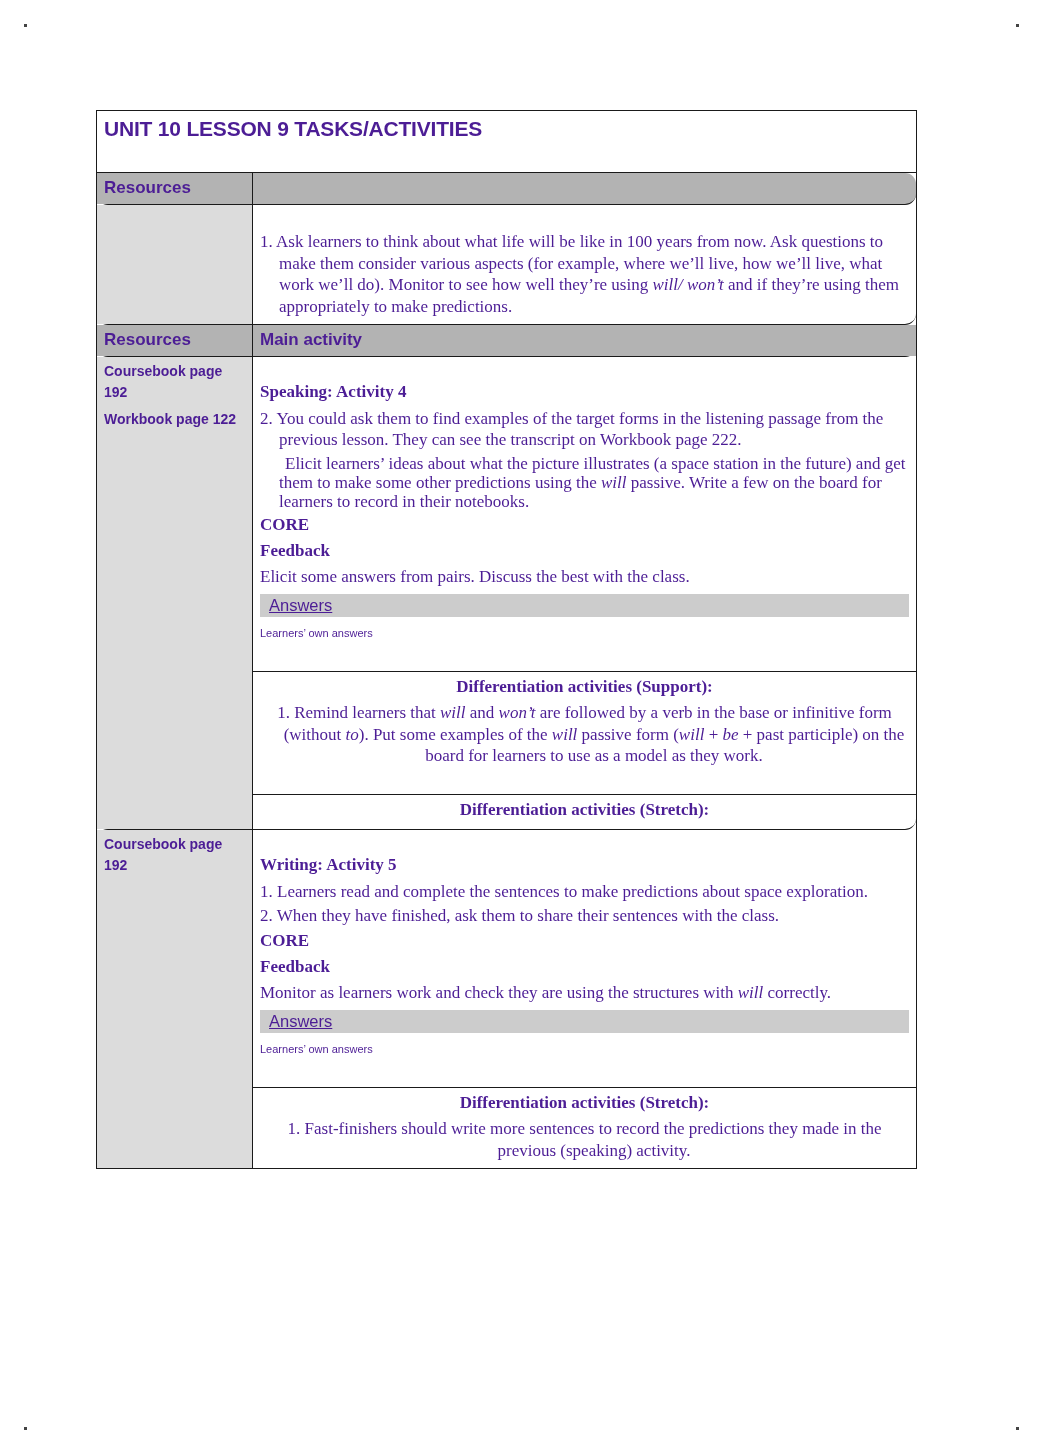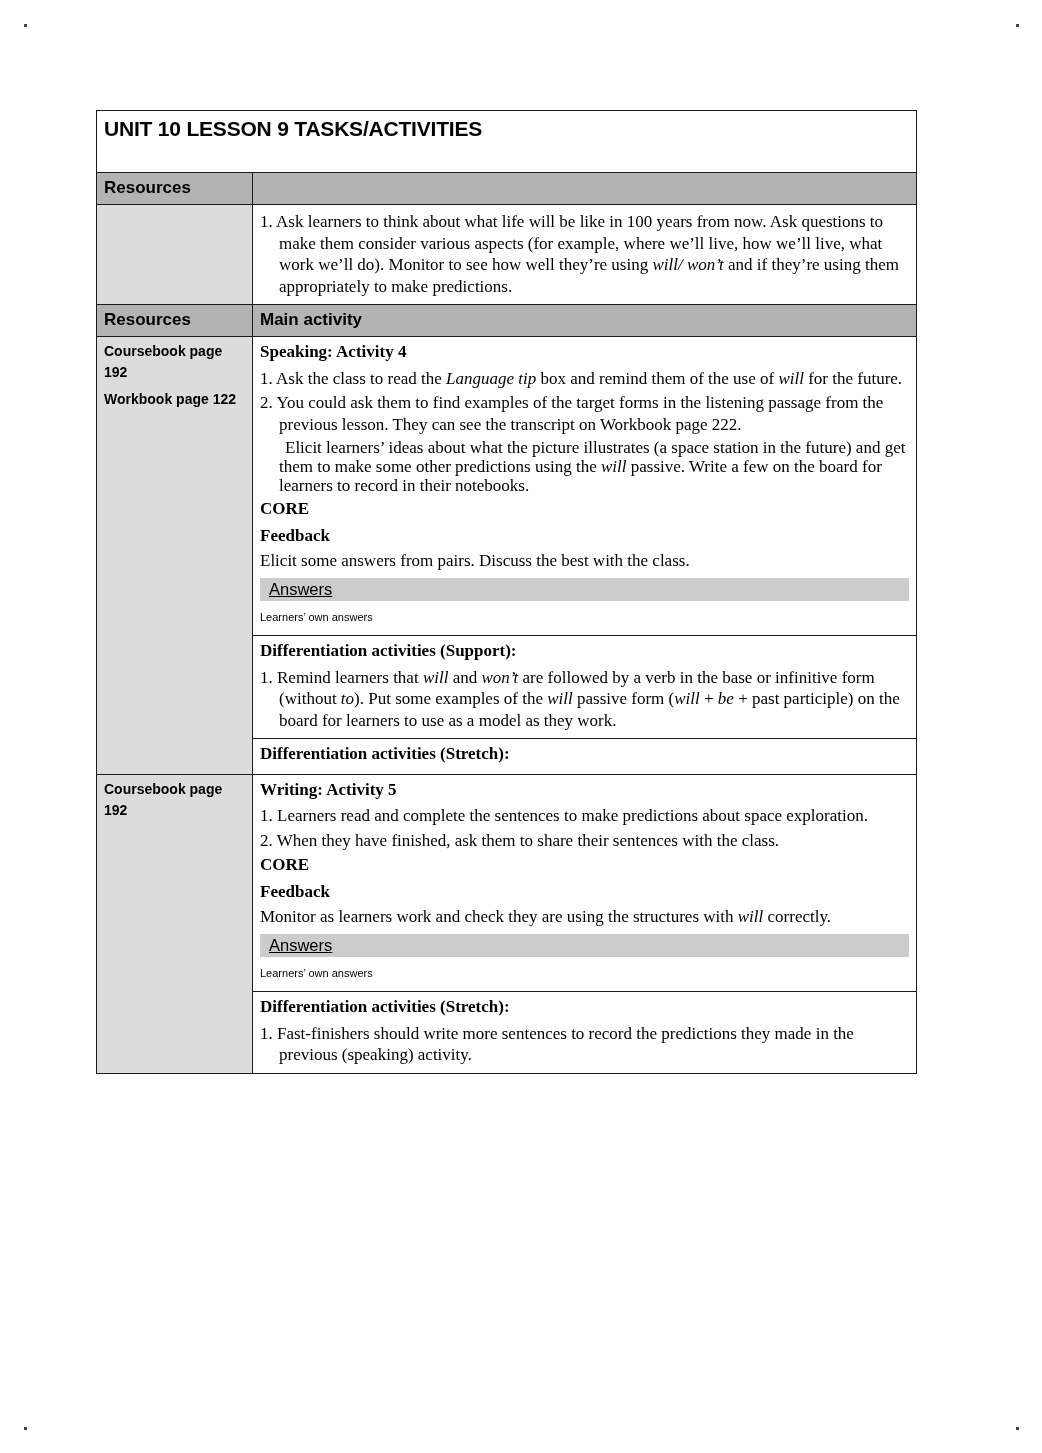--- a/index.html
+++ b/index.html
@@ -1,33 +1,33 @@
 <!DOCTYPE html>
 <html><head>
   <meta charset="utf-8">
   <style>
     html, body { margin: 0; padding: 0; background: #ffffff; }
     body { width: 1042px; height: 1453px; position: relative; overflow: hidden; }
     .mark { position: absolute; width: 3px; height: 3px; background: #444; }
     .sheet {
       position: absolute; left: 96px; top: 110px; width: 821px;
       border: 1.5px solid #1a1a1a; box-sizing: border-box;
-      font-family: "Liberation Serif", serif; color: #000000;
+      font-family: "Liberation Serif", serif; color: #4c1d95;
     }
     .title-row { height: 62px; border-bottom: 1.5px solid #1a1a1a; padding: 6px 7px; box-sizing: border-box; }
     .title { font-family: "Liberation Sans", sans-serif; font-weight: bold; font-size: 21px; letter-spacing: -0.2px; }
-    .row { display: flex; border-bottom: 1.5px solid #1a1a1a; }
+    .row { display: flex; border-bottom: 1.5px solid #1a1a1a; border-radius: 11px; }
     .row:last-child { border-bottom: none; }
     .lc { width: 156px; flex: 0 0 156px; border-right: 1.5px solid #1a1a1a; box-sizing: border-box; background: #dcdcdc; padding: 4px 7px; }
     .rc { flex: 1; box-sizing: border-box; }
     .head { background: #b3b3b3; height: 31px; }
     .head .lc, .head .rc { background: #b3b3b3; font-family: "Liberation Sans", sans-serif; font-weight: bold; font-size: 17px; padding: 5px 7px; }
     .res { font-family: "Liberation Sans", sans-serif; font-weight: bold; font-size: 14px; line-height: 21px; margin-bottom: 6px; }
-    .block { padding: 4px 7px 4px 7px; }
-    .block + .block { border-top: 1.5px solid #1a1a1a; }
+    .block { padding: 4px 7px 4px 7px; margin-top: 20px; }
+    .block + .block { border-top: 1.5px solid #1a1a1a; text-align: center; }
     .item { font-size: 17px; line-height: 21.5px; padding-left: 19px; text-indent: -19px; margin: 0 0 3px 0; }
     .para { font-size: 17px; line-height: 19px; margin: 0 0 3px 0; }
     .para.indent { padding-left: 19px; text-indent: 6px; }
     .bold { font-weight: bold; font-size: 17px; line-height: 21.5px; margin: 0 0 5px 0; }
     .answers-bar { background: #cccccc; margin: 8px 0 6px 0; padding: 2px 9px; font-family: "Liberation Sans", sans-serif; font-size: 16.5px; text-decoration: underline; }
     .answers-text { font-family: "Liberation Sans", sans-serif; font-size: 11px; line-height: 20px; margin: 0 -7px; padding: 0 7px 4px 7px; }
     i { font-style: italic; }
   </style>
 </head>
 <body>
@@ -60,21 +60,20 @@
   </div>
 
   <div class="row">
     <div class="lc">
       <div class="res">Coursebook page 192</div>
       <div class="res">Workbook page 122</div>
     </div>
     <div class="rc">
       <div class="block">
         <p class="bold">Speaking: Activity 4</p>
-        <p class="item"><span>1.</span> <span>Ask the class to read the </span><i>Language tip</i><span> box and remind them of the use of </span><i>will</i><span> for the future.</span></p>
         <p class="item"><span>2.</span> <span>You could ask them to find examples of the target forms in the listening passage from the previous lesson. They can see the transcript on Workbook page 222.</span></p>
         <p class="para indent"><span>Elicit learners’ ideas about what the picture illustrates (a space station in the future) and get them to make some other predictions using the </span><i>will</i><span> passive. Write a few on the board for learners to record in their notebooks.</span></p>
         <p class="bold">CORE</p>
         <p class="bold">Feedback</p>
         <p class="para">Elicit some answers from pairs. Discuss the best with the class.</p>
         <div class="answers-bar">Answers</div>
         <div class="answers-text">Learners’ own answers</div>
       </div>
       <div class="block">
         <p class="bold">Differentiation activities (Support):</p>

